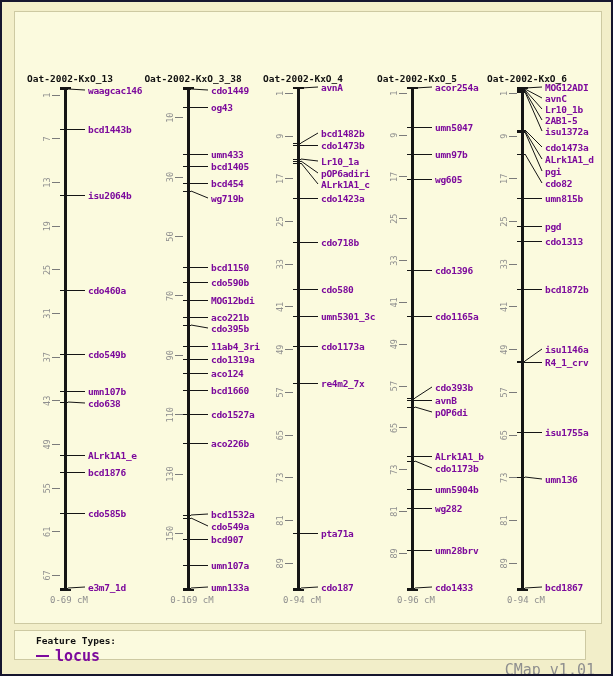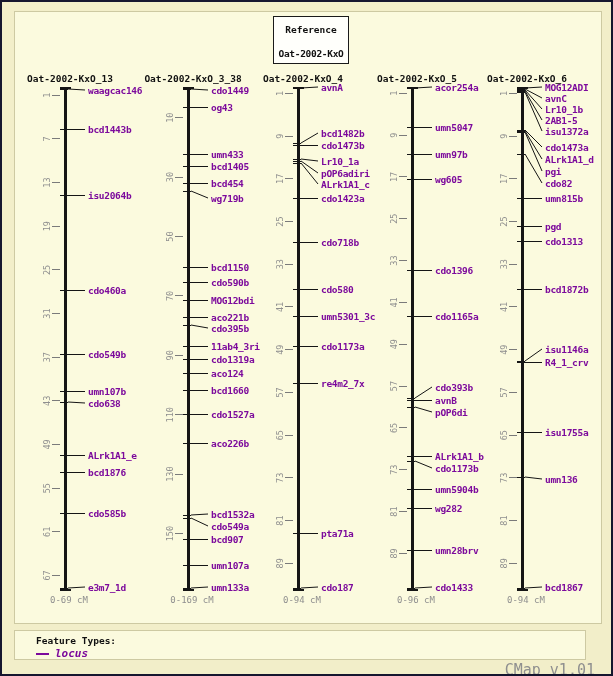--- a/index.html
+++ b/index.html
@@ -33,21 +33,21 @@
     font-size:9.5px;font-weight:bold;color:#111;
     z-index:3;
   }
   .ref-line1{margin-top:7px;}
   .ref-line2{margin-top:13px;letter-spacing:-0.3px;}
   svg.maps{position:absolute;left:0;top:0;z-index:2;}
   .legend-heading{
     margin:4px 0 1px 21px;
     font-size:9.5px;font-weight:bold;color:#111;
   }
-  .legend-row{margin-left:21px;font-size:11px;font-weight:bold;display:flex;align-items:center;font-style:italic;}
+  .legend-row{margin-left:21px;font-size:15px;font-weight:bold;display:flex;align-items:center;}
   .legend-dash{display:inline-block;width:13px;height:2px;margin-right:6px;}
   .legend-label{}
   .version{
     position:absolute;right:16px;top:659px;
     font-size:15px;color:#8f8f8f;font-weight:normal;
   }
 </style>
 </head>
 <body>
 
@@ -438,24 +438,20 @@
         <line x1="515" y1="475" x2="523" y2="475" stroke="#151515" stroke-width="1"></line>
         <line x1="523" y1="475" x2="540" y2="477" stroke="#151515" stroke-width="1" shape-rendering="auto"></line>
         <text x="543" y="480.5" font-size="9.5" font-weight="bold" fill="#7c0a9c" letter-spacing="-0.3">umn136</text>
         <line x1="515" y1="586" x2="523" y2="586" stroke="#151515" stroke-width="1"></line>
         <line x1="523" y1="586" x2="540" y2="585" stroke="#151515" stroke-width="1" shape-rendering="auto"></line>
         <text x="543" y="588.5" font-size="9.5" font-weight="bold" fill="#7c0a9c" letter-spacing="-0.3">bcd1867</text>
         <text x="524" y="601" text-anchor="middle" font-size="9" fill="#8f8f8f">0-94 cM</text>
       </g>
     </svg>
 
-  <div class="ref-box">
-    <div class="ref-line1">Reference</div>
-    <div class="ref-line2">Oat-2002-KxO</div>
-  </div>
 
   <div class="panel-legend">
     <div class="legend-heading">Feature Types:</div>
     <div class="legend-row">
       <span class="legend-dash" style="background: rgb(124, 10, 156);"></span>
       <span class="legend-label" style="color: rgb(124, 10, 156);">locus</span>
     </div>
   </div>
 
   <div class="version">CMap v1.01</div>

